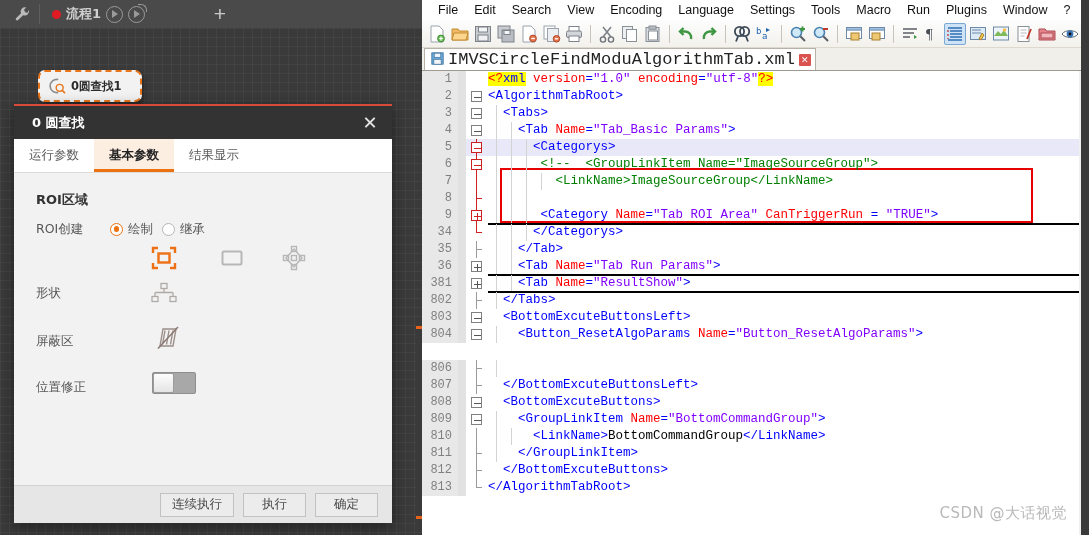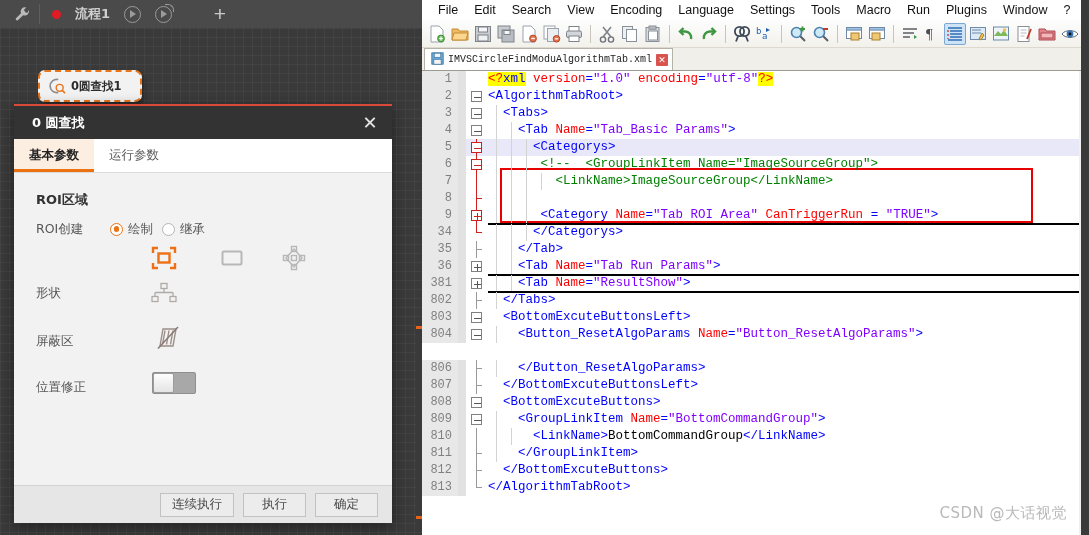--- a/index.html
+++ b/index.html
@@ -21,21 +21,21 @@
     background:#4a4a4a;
   }
   #tool-wrench {
     position:absolute; left:8px; top:3px; width:28px; height:22px;
     display:flex; align-items:center; justify-content:center;
     color:#b9b9b9;
   }
   #tb-div1 { position:absolute; left:39px; top:4px; width:1px; height:20px; background:#5e5e5e; }
   #flow-tab {
     position:absolute; left:40px; top:0; width:159px; height:28px;
-    background:#4a4a4a; display:flex; align-items:center; gap:14px; padding-left:12px;text-align:right;
+    background:#4a4a4a; display:flex; align-items:center; gap:5px; padding-left:12px;text-align:right;
   }
   #flow-dot { width:9px; height:9px; border-radius:50%; background:#e01b24; flex:0 0 auto; }
   #flow-label { color:#cfcfcf; font-size:13px; font-weight:bold;
     font-family:"DejaVu Sans", sans-serif; letter-spacing:0px; }
   .circ-btn { width:17px; height:17px; border-radius:50%; border:1.6px solid #9a9a9a;
      position:relative; flex:0 0 auto; }
   .circ-btn::after{ content:""; position:absolute; left:5px; top:3.5px;
      border-left:6px solid #9a9a9a; border-top:4px solid transparent; border-bottom:4px solid transparent;}
   .circ-btn.loop::before{ content:""; position:absolute; left:9px; top:-3px; width:8px;height:7px;
      border-top:1.6px solid #9a9a9a; border-right:1.6px solid #9a9a9a; border-radius:0 6px 0 0;}
@@ -148,21 +148,21 @@
   .tbi.sel { background:#cfe3f7; border:1px solid #7ca7d2; border-radius:2px; }
 
   #npp-tabbar { position:absolute; left:0; top:48px; width:659px; height:22px;
      background:#f0efe9; }
   #npp-tab {
     position:absolute; left:2px; top:0px; height:22px; padding:0 4px 0 6px;
     background:#ffffff; border:1px solid #b6b2a7; border-bottom:none;
     display:flex; align-items:center; gap:4px;
   }
   #npp-tab-top { position:absolute; left:2px; top:0; height:3px; width:238px; background:#e8961e; }
-  #npp-tab-label { font-size:10px; color:#222; font-family:"Liberation Mono", monospace; }
+  #npp-tab-label { font-size:17px; color:#222; font-family:"Liberation Mono", monospace; }
   #npp-tab-close { width:12px; height:12px; background:#d9534f; color:#fff; font-size:9px;
      display:flex; align-items:center; justify-content:center; border-radius:1px;
      font-family:"Liberation Sans", sans-serif; }
   #npp-hsep { position:absolute; left:0; top:70px; width:659px; height:1px; background:#9d9a92; }
 
   
   #editor { position:absolute; left:0; top:71px; width:659px; height:464px; background:#ffffff;
     overflow:hidden; }
   .eline { position:absolute; left:0; width:659px; height:17px; }
   .lnum { position:absolute; left:0; top:0; width:36px; height:17px; text-align:right;
@@ -246,22 +246,23 @@
 
     <div id="dialog">
       <div id="dialog-topline"></div>
 
       <div id="dialog-title-bar">
         <span id="dialog-title">0 圆查找</span>
       </div>
       <div id="dialog-close">✕</div>
 
       <div id="dialog-tabs">
+        <div class="dtab">运行参数</div>
         <div class="dtab active">基本参数</div>
-        <div class="dtab">运行参数</div>
+        <div class="dtab">结果显示</div>
       </div>
 
       <div id="dialog-body">
         <div id="sec-title">ROI区域</div>
 
         <div class="frow" style="top:44px;">
           <span class="flabel">ROI创建</span>
           <span class="radio-wrap">
             <span class="radio on"></span>
             <span class="radio-txt">绘制</span>
@@ -722,21 +723,20 @@
           <span class="code"><span class="k-tag">    &lt;Button_ResetAlgoParams </span><span class="k-attr">Name</span><span class="k-tag">=</span><span class="k-val">"Button_ResetAlgoParams"</span><span class="k-tag">&gt;</span></span>
           <span class="indent-guide" style="left: 74px;"></span>
         </div>
         <div class="eline" style="top: 289px;">
           <span class="lnum">806</span>
           <span class="gutter-bm"></span>
           <span class="gutter-fold">
             <span class="fvline"></span>
             <span class="ftick"></span>
           </span>
-          <span class="code"><span class="k-tag">    &lt;/Button_ResetAlgoParams&gt;</span></span>
           <span class="indent-guide" style="left: 74px;"></span>
         </div>
         <div class="eline" style="top: 306px;">
           <span class="lnum">807</span>
           <span class="gutter-bm"></span>
           <span class="gutter-fold">
             <span class="fvline"></span>
             <span class="ftick"></span>
           </span>
           <span class="code"><span class="k-tag">  &lt;/BottomExcuteButtonsLeft&gt;</span></span>

